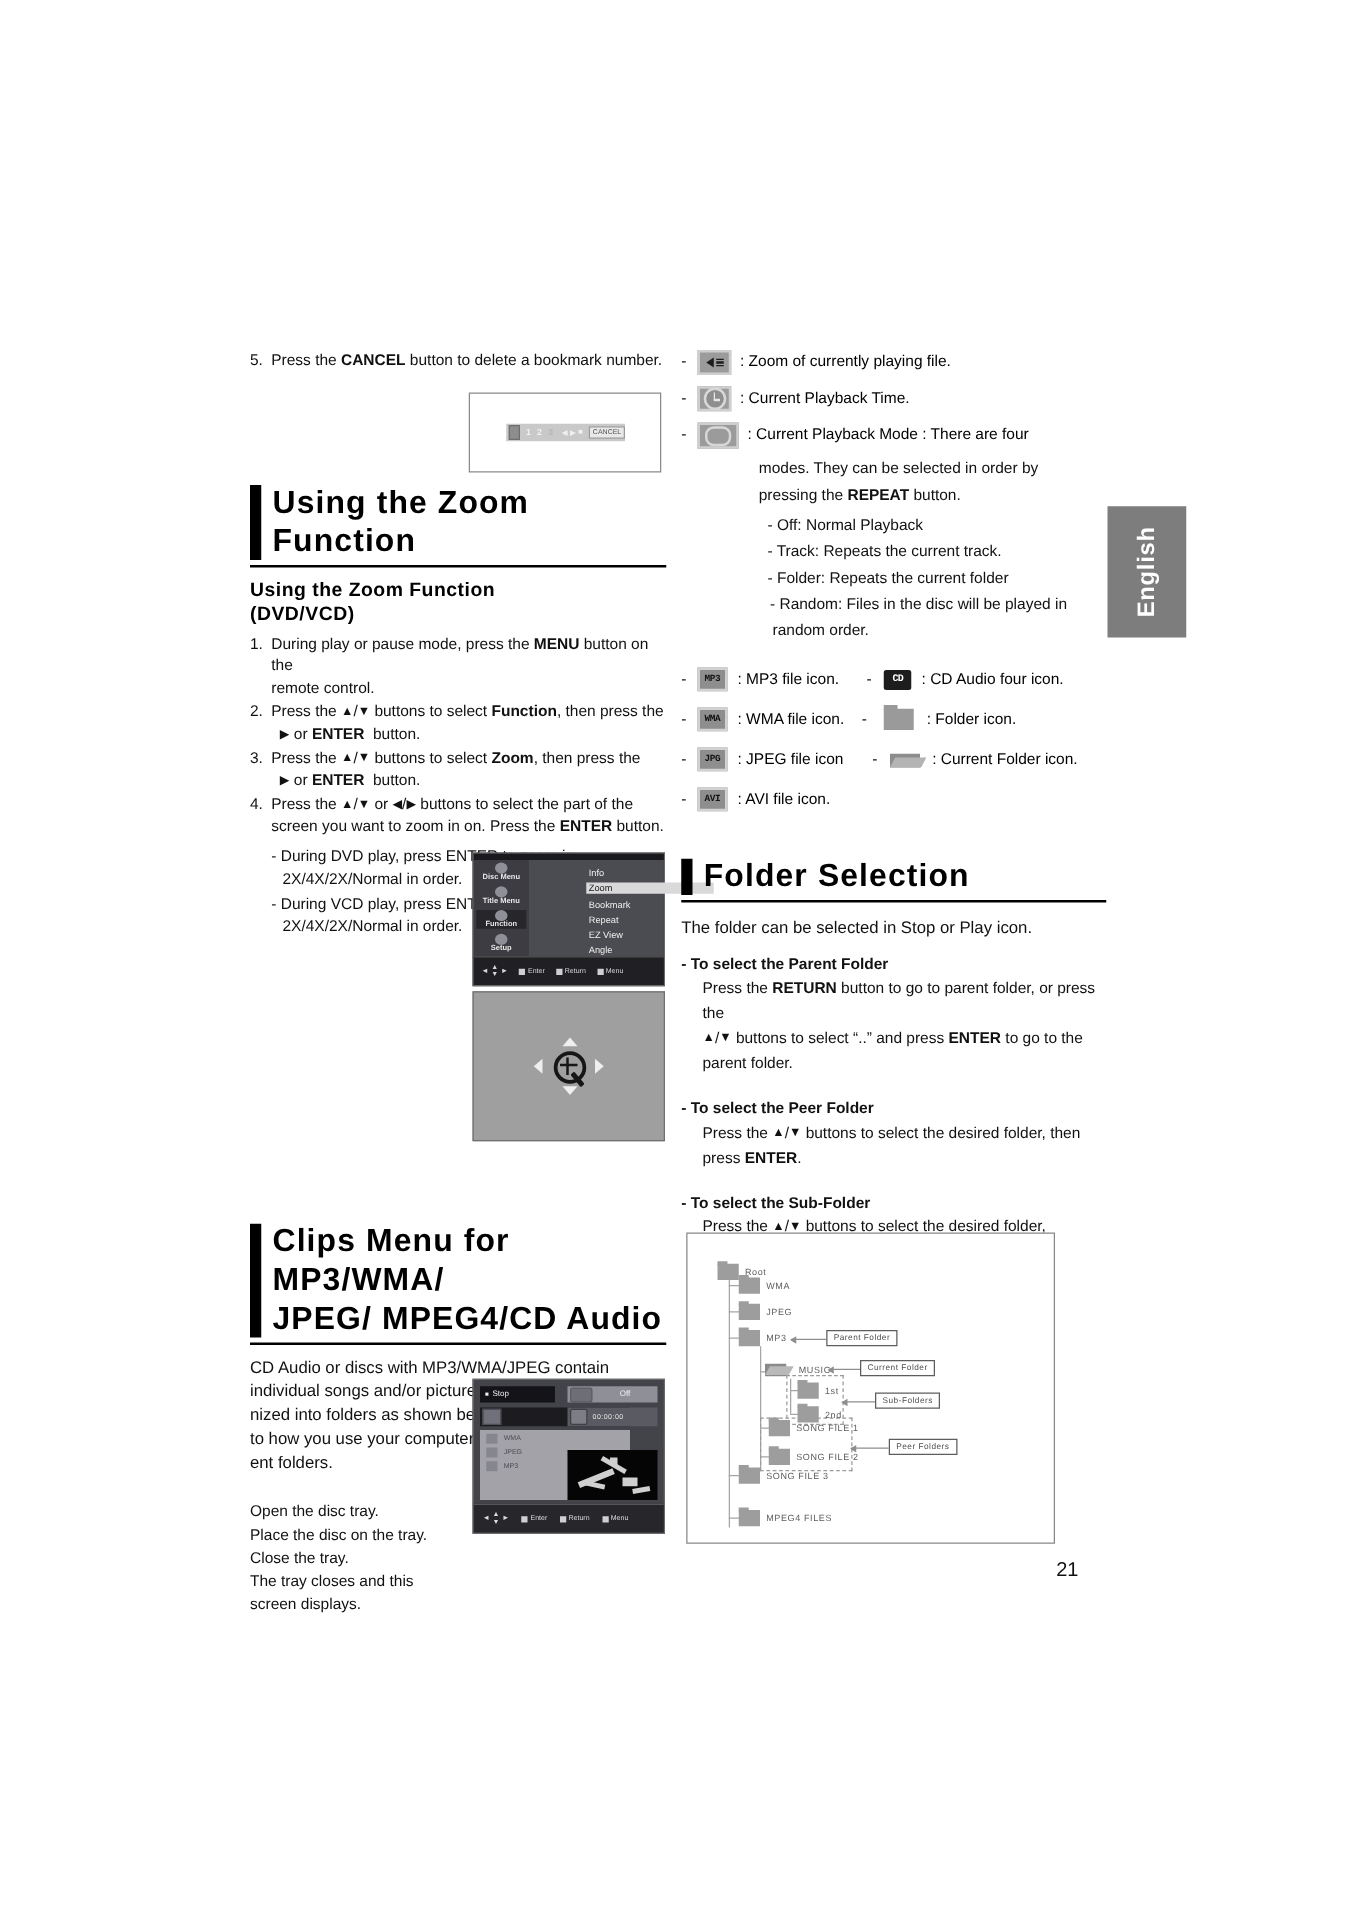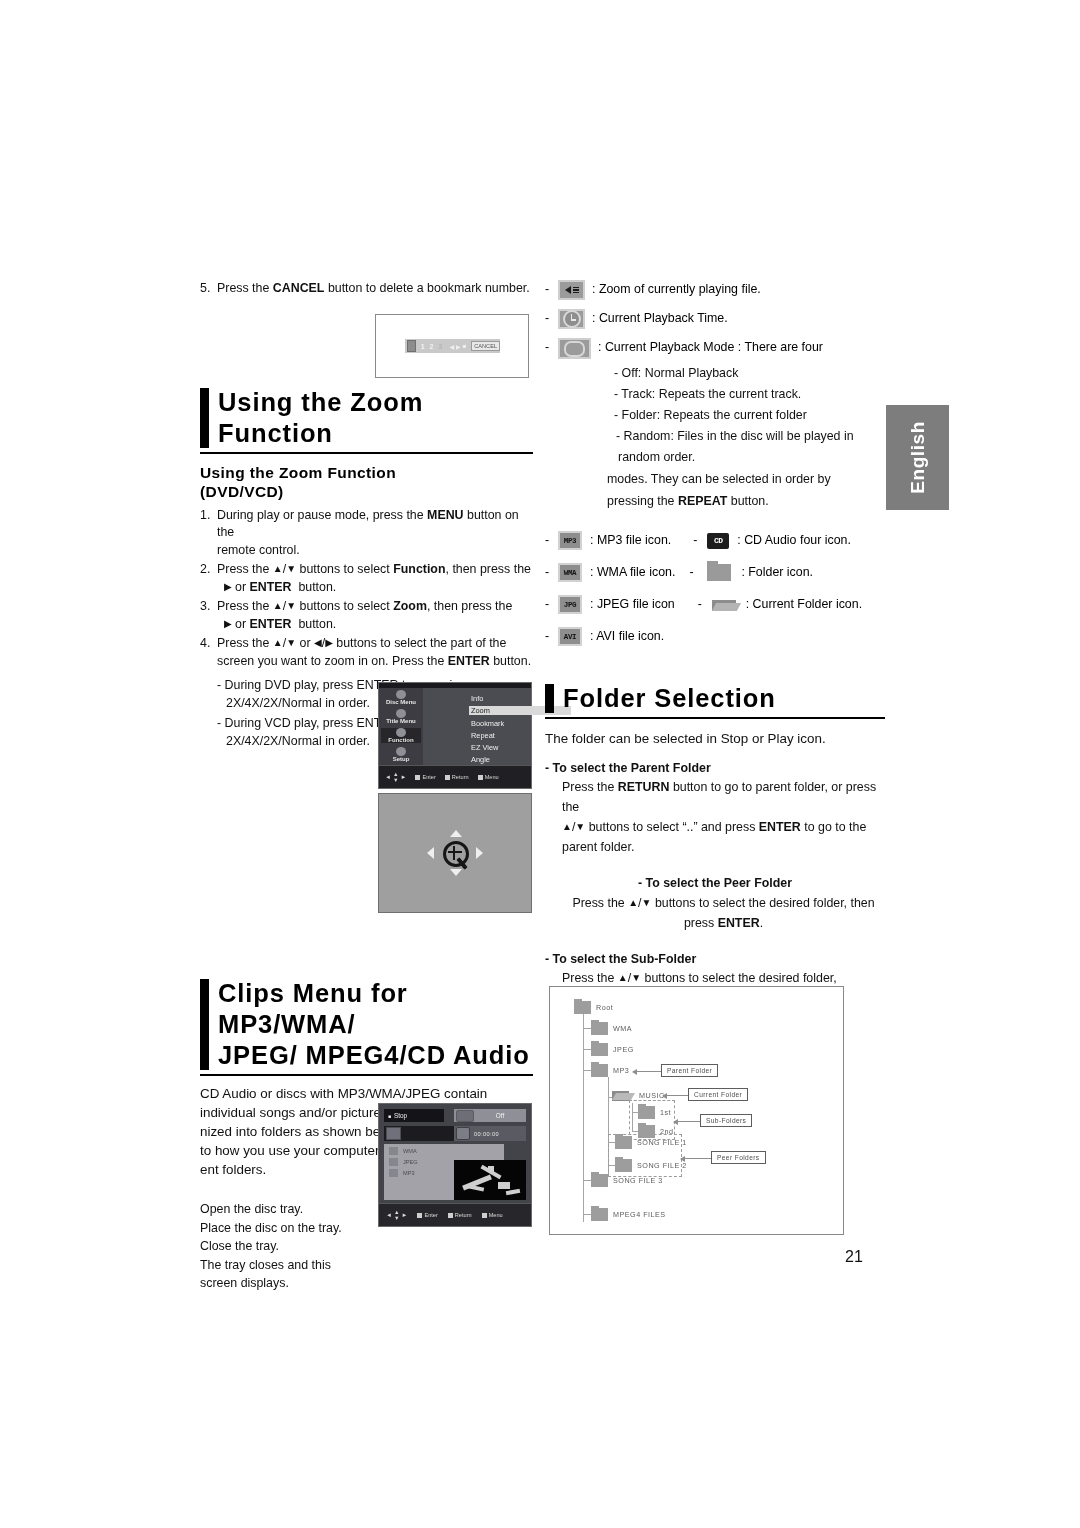--- a/index.html
+++ b/index.html
@@ -377,30 +377,30 @@
       <span class="leg-dash">-</span>
       <span class="leg-ico">
         <span class="icon-btn lg">
             <span class="ib-loop"></span>
           </span>
       </span>
       <span class="leg-txt">
         <span>: Current Playback Mode : There are four</span>
       </span>
     </div>
+    <div class="t" style="padding-left:62px;line-height:22px;">
+      <div>modes. They can be selected in order by</div>
+      <div>pressing the <b>REPEAT</b> button.</div>
+    </div>
     <div class="t" style="padding-left:69px;line-height:21px;margin-top:3px;">
       <div>- Off: Normal Playback</div>
       <div>- Track: Repeats the current track.</div>
       <div>- Folder: Repeats the current folder</div>
       <div style="padding-left:2px;">- Random: Files in the disc will be played in</div>
       <div style="padding-left:4px;">random order.</div>
-    </div>
-    <div class="t" style="padding-left:62px;line-height:22px;">
-      <div>modes. They can be selected in order by</div>
-      <div>pressing the <b>REPEAT</b> button.</div>
     </div>
 
     <div style="margin-top:19px;">
 
       <div style="display:flex;align-items:center;">
         <span class="leg-dash">-</span>
         <span class="ftype" style="margin-left:7px;">
             <b>MP3</b>
           </span>
         <span class="leg-txt" style="margin-left:8px;">: MP3 file icon.</span>
@@ -458,21 +458,21 @@
 
       <div>
         <div class="t" style="font-weight:bold;">- To select the Parent Folder</div>
         <div class="t indent" style="line-height:20px;">
           <div>Press the <b>RETURN</b> button to go to parent folder, or press the</div>
           <div><span class="g">▲</span>/<span class="g">▼</span> buttons to select “..” and press <b>ENTER</b> to go to the</div>
           <div>parent folder.</div>
         </div>
       </div>
 
-      <div style="margin-top:18px;text-align:center;">
+      <div style="margin-top:18px;">
         <div class="t" style="font-weight:bold;">-  To select the Peer Folder</div>
         <div class="t indent" style="line-height:20px;">
           <div>Press the <span class="g">▲</span>/<span class="g">▼</span> buttons to select the desired folder, then</div>
           <div>press <b>ENTER</b>.</div>
         </div>
       </div>
 
       <div style="margin-top:18px;">
         <div class="t" style="font-weight:bold;">-  To select the Sub-Folder</div>
         <div class="t indent" style="line-height:20px;">
@@ -497,21 +497,21 @@
     <span class="tr-line" style="left:58px;top:155px;width:18px;height:1px;"></span>
     <span class="tr-line" style="left:58px;top:178px;width:18px;height:1px;"></span>
 
     <span class="tr-line" style="left:82px;top:116px;width:1px;height:28px;"></span>
     <span class="tr-line" style="left:82px;top:125px;width:12px;height:1px;"></span>
     <span class="tr-line" style="left:82px;top:144px;width:12px;height:1px;"></span>
 
     <span class="tr-dash" style="left:79px;top:113px;width:44px;height:38px;"></span>
     <span class="tr-dash" style="left:58px;top:147px;width:72px;height:41px;"></span>
 
-    <span class="tr-node" style="left:24px;top:14px;">
+    <span class="tr-node" style="left:24px;top:24px;">
         <span class="tr-fold"></span>
         <span class="tr-lbl">Root</span>
       </span>
     <span class="tr-node" style="left:41px;top:35px;">
         <span class="tr-fold"></span>
         <span class="tr-lbl">WMA</span>
       </span>
     <span class="tr-node" style="left:41px;top:56px;">
         <span class="tr-fold"></span>
         <span class="tr-lbl">JPEG</span>

